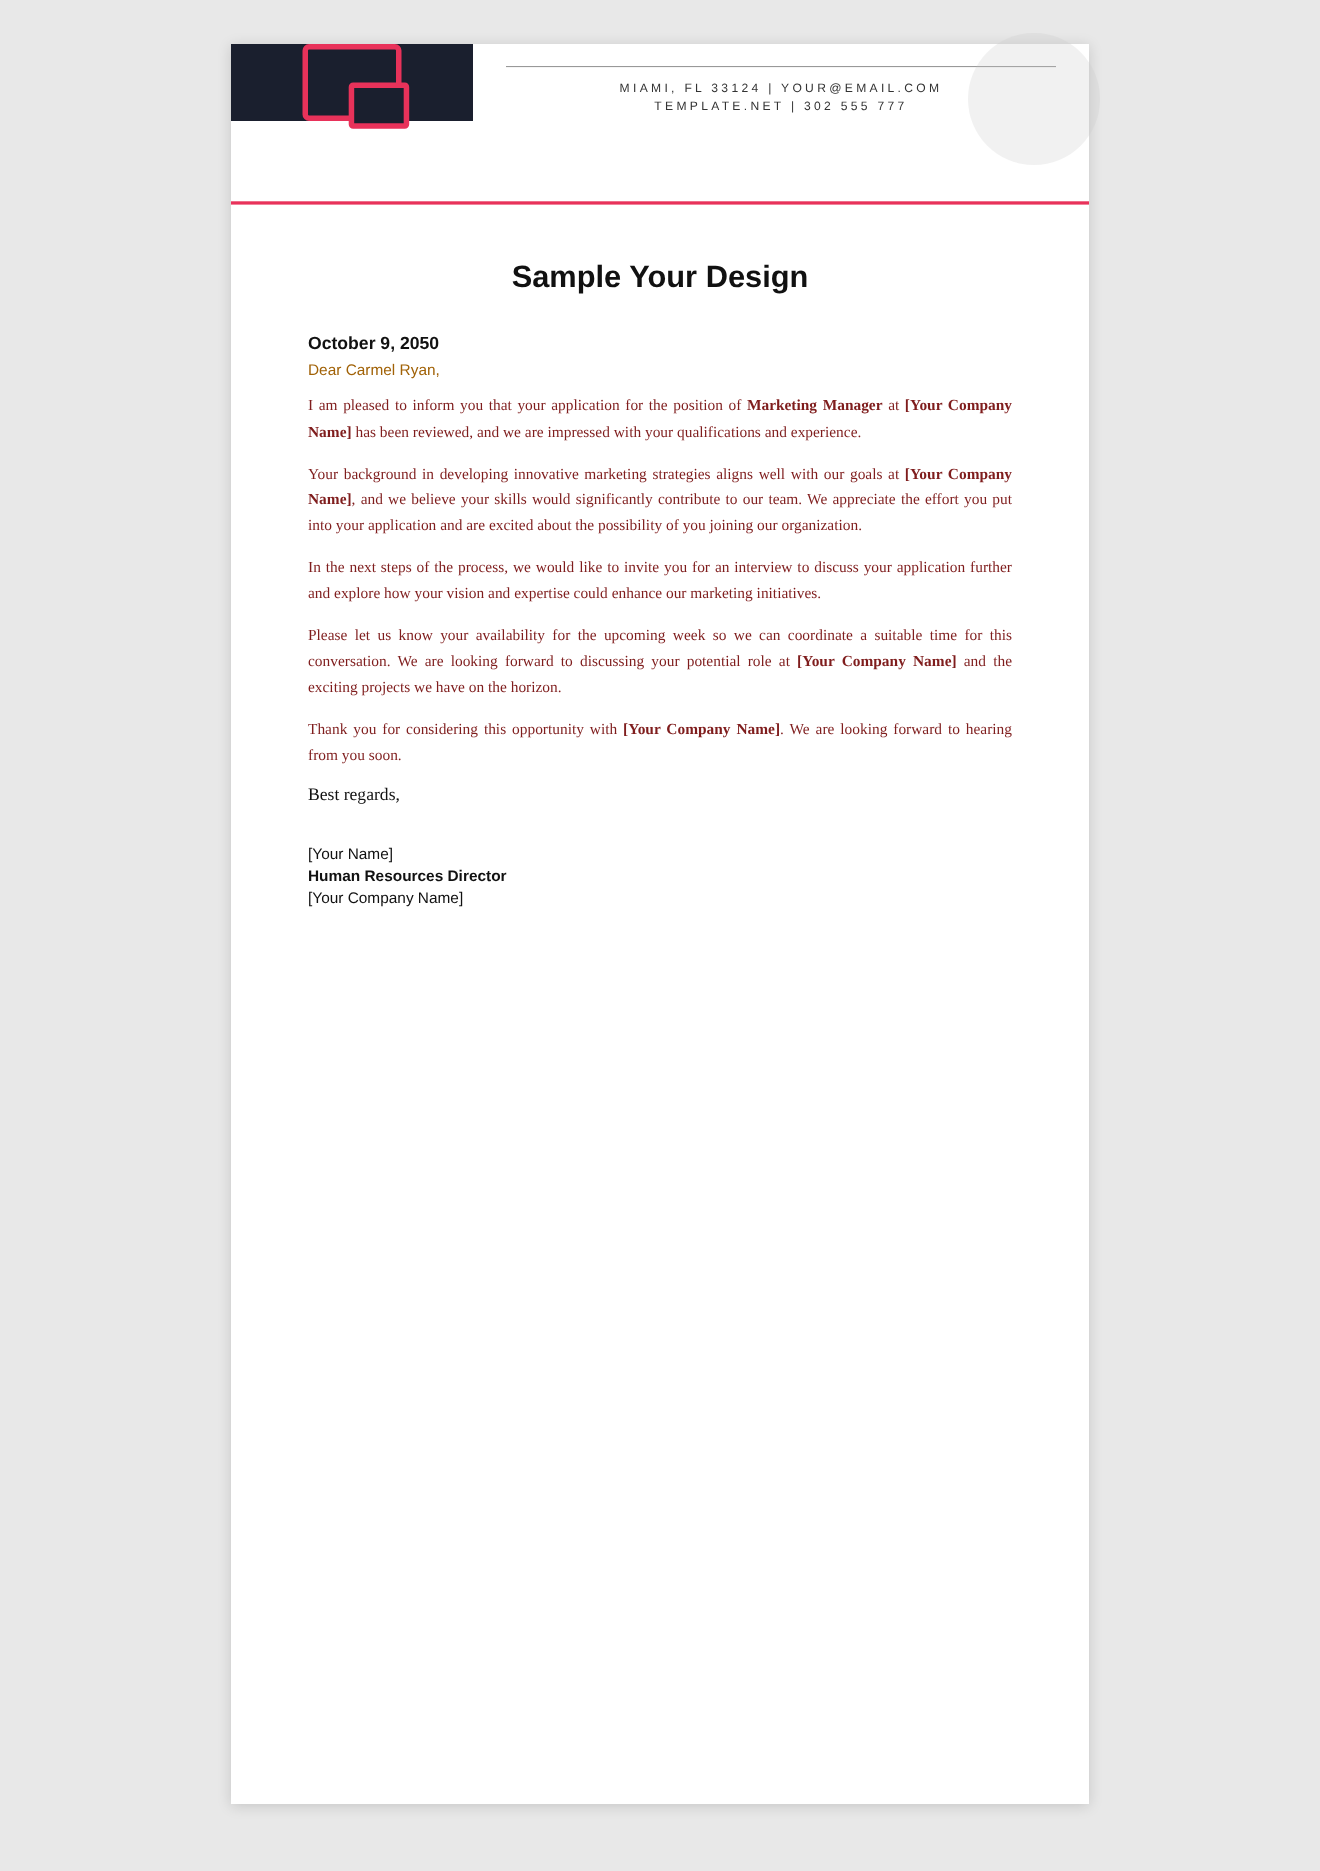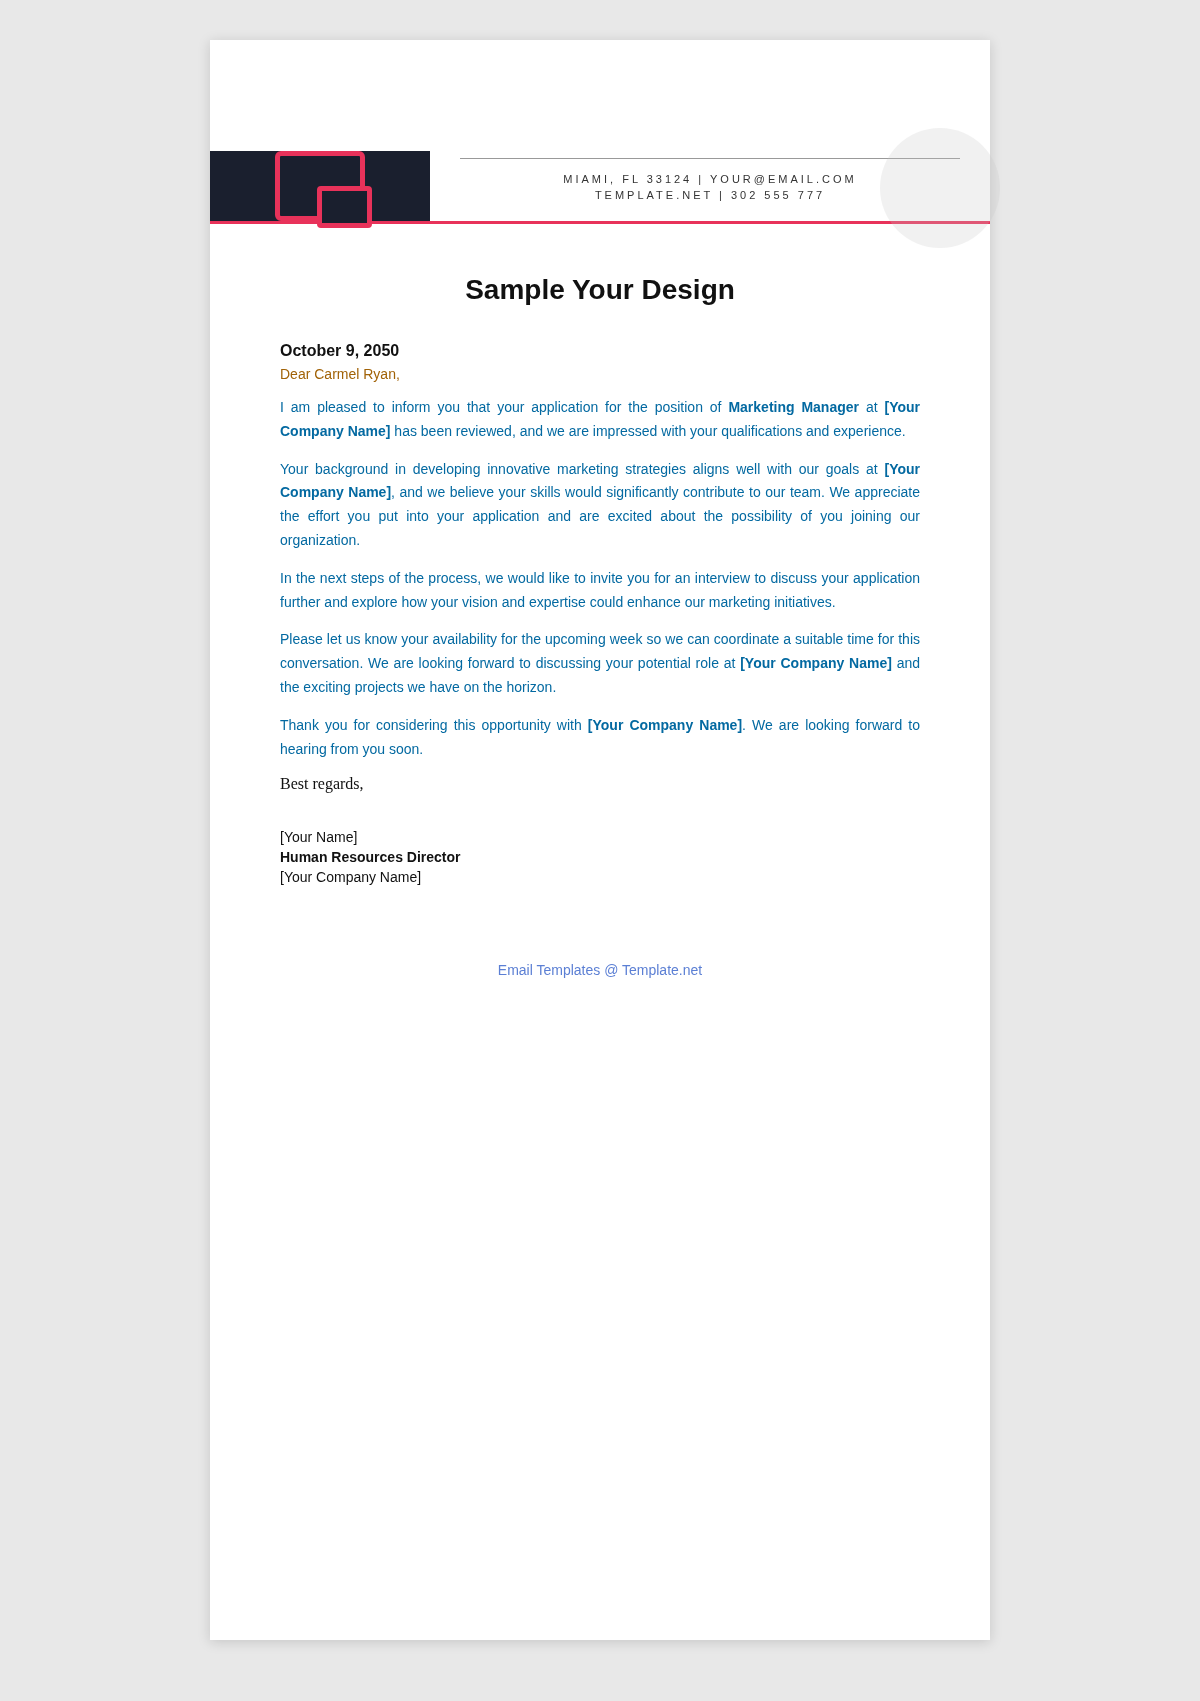--- a/index.html
+++ b/index.html
@@ -21,22 +21,22 @@
     .page-container {
       width: 780px;
       background-color: #ffffff;
       box-shadow: 0 2px 12px rgba(0,0,0,0.15);
       min-height: 1600px;
     }
 
     
     .header {
       display: flex;
-      align-items: flex-end;
-      height: 184px;
+      align-items: flex-start;
+      height: 146px;
       border-bottom: 3px solid #e8325a;
     }
 
     .header-logo-block {
       background-color: #1a1f2e;
       width: 220px;
       display: flex;
       align-items: center;
       justify-content: center;
       flex-shrink: 0;
@@ -141,40 +141,40 @@
 
     .letter-salutation {
       font-size: 14px;
       color: #a16207;
       margin-bottom: 14px;
       font-family: 'Arial', sans-serif;
     }
 
     .letter-paragraph {
       font-size: 14px;
-      color: #0369a1;
+      color: #7f1d1d;
       margin-bottom: 14px;
       text-align: justify;
       line-height: 1.7;
-      font-family: Liberation Sans, sans-serif;
+      font-family: Liberation Serif, serif;
     }
 
     .letter-paragraph strong {
       font-weight: 700;
     }
 
     .letter-closing {
       font-size: 16px;
       color: #111;
       margin-bottom: 36px;
       font-family: Liberation Serif, serif;
     }
 
     .letter-signature-block {
-      margin-bottom: 20px;
+      margin-bottom: 36px;
     }
 
     .signature-name {
       font-size: 14px;
       color: #111;
       margin-bottom: 4px;
       font-family: 'Arial', sans-serif;
     }
 
     .signature-title {
@@ -256,17 +256,14 @@
     <div class="letter-closing">Best regards,</div>
 
     <div class="letter-signature-block">
       <div class="signature-name">[Your Name]</div>
       <div class="signature-title">Human Resources Director</div>
       <div class="signature-company">[Your Company Name]</div>
     </div>
 
   </div>
 
-  <div class="letter-footer">
-    <a class="footer-link" href="#">Email Templates @ Template.net</a>
-  </div>
 
 </div>
 
 </body></html>

